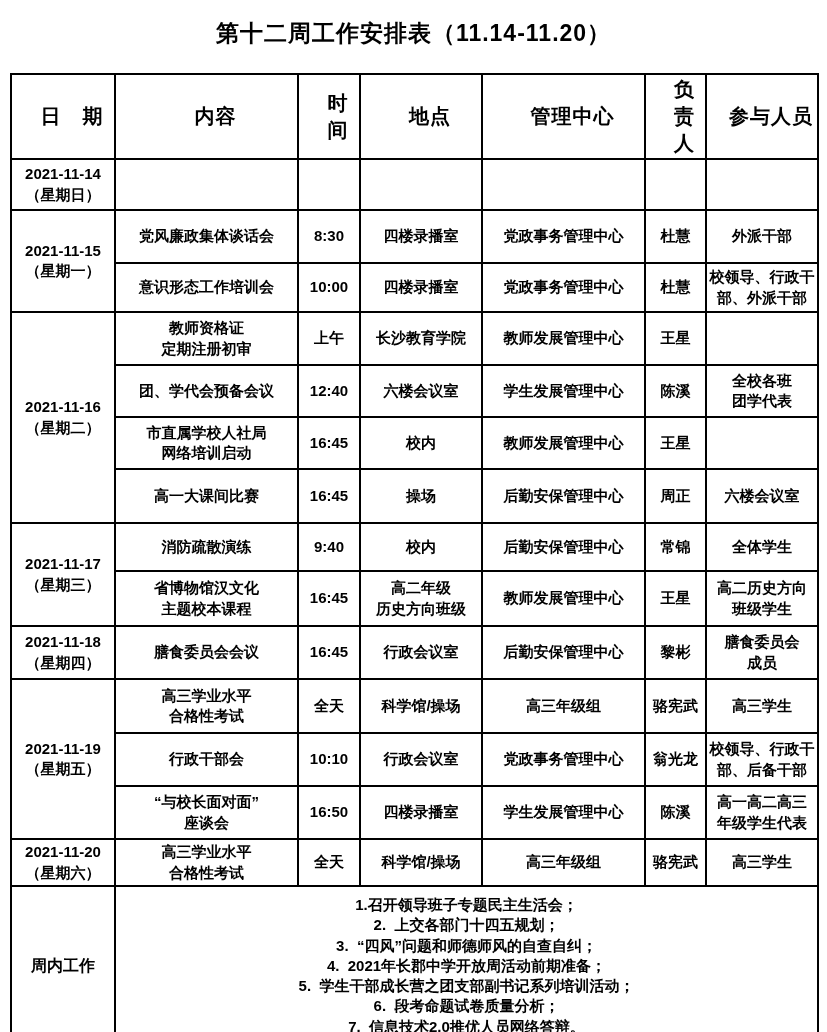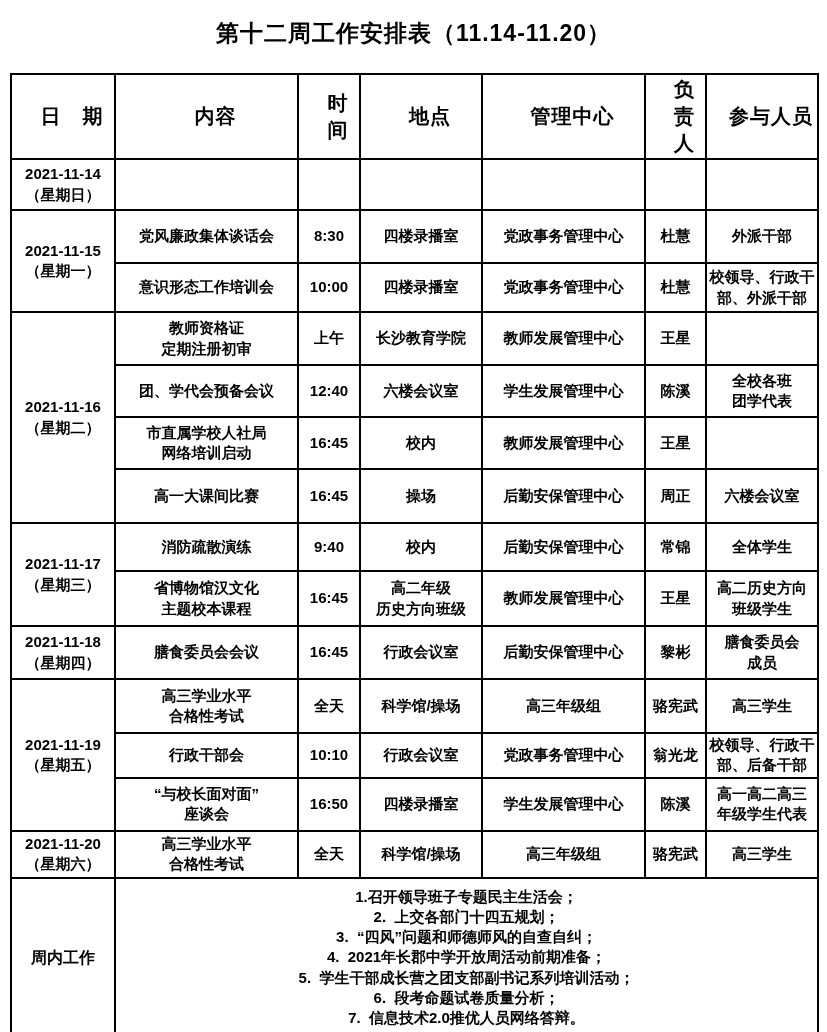--- a/index.html
+++ b/index.html
@@ -189,21 +189,21 @@
           <td rowspan="3">2021-11-19
 （星期五）</td>
           <td>高三学业水平
 合格性考试</td>
           <td>全天</td>
           <td>科学馆/操场</td>
           <td>高三年级组</td>
           <td>骆宪武</td>
           <td>高三学生</td>
         </tr>
-        <tr style="height: 44px;">
+        <tr style="height: 53px;">
           <td>行政干部会</td>
           <td>10:10</td>
           <td>行政会议室</td>
           <td>党政事务管理中心</td>
           <td>翁光龙</td>
           <td class="small-text">校领导、行政干
 部、后备干部</td>
         </tr>
         <tr style="height: 53px; border-radius: 14px;">
           <td>“与校长面对面”

